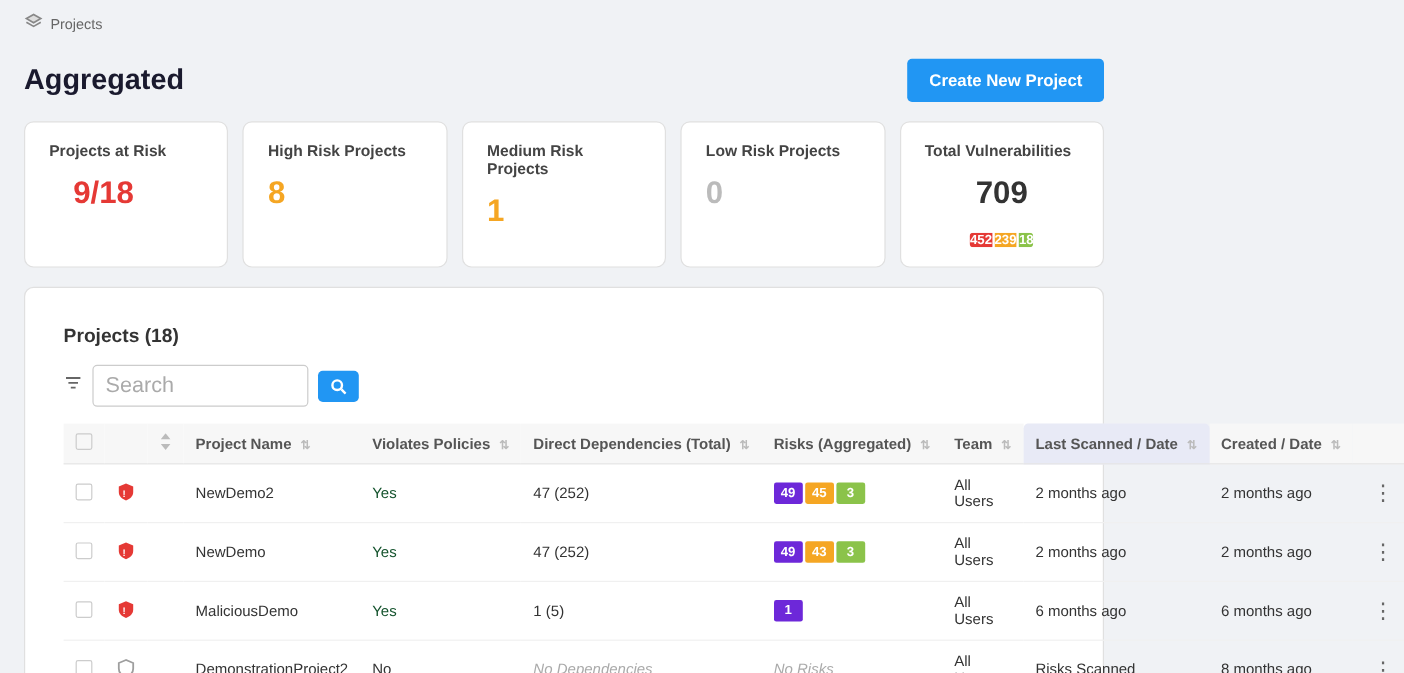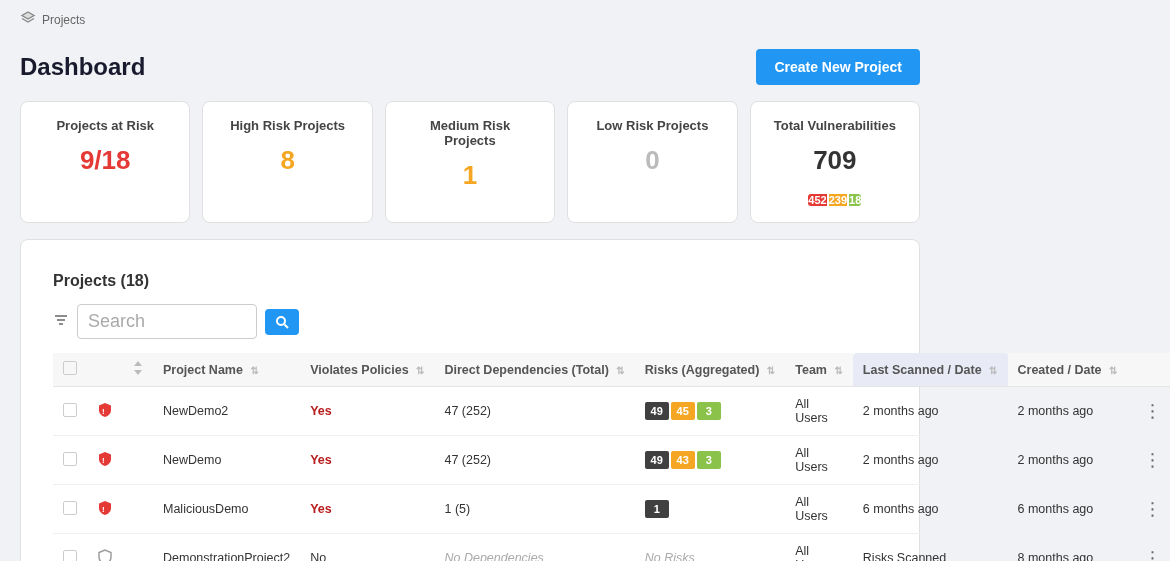--- a/index.html
+++ b/index.html
@@ -10,25 +10,25 @@
     
     .top-nav { padding: 10px 20px; display: flex; align-items: center; }
     .breadcrumb { display: flex; align-items: center; gap: 6px; color: #666; font-size: 12px; }
     .breadcrumb-icon { width: 16px; height: 16px; }
     
     .page-header { padding: 10px 20px 16px; display: flex; align-items: center; justify-content: space-between; }
     .page-title { font-size: 24px; font-weight: 700; color: #1a1a2e; }
     .create-btn { background: #2196f3; color: #fff; border: none; border-radius: 4px; padding: 10px 18px; font-size: 14px; font-weight: 600; cursor: pointer; }
     
     
-    .summary-cards { display: flex; gap: 12px; padding: 0 20px 16px; text-align: center; }
+    .summary-cards { display: flex; gap: 12px; padding: 0 20px 16px; }
     .card { background: #fff; border: 1px solid #e0e0e0; border-radius: 8px; padding: 16px 20px; flex: 1; }
     .card-title { font-size: 13px; font-weight: 600; color: #444; margin-bottom: 12px; }
     .card-value { font-size: 26px; font-weight: 700; }
-    .card-value.red { color: #e53935; }
+    .card-value.red { color: #e53935; margin-left: 20px; }
     .card-value.orange { color: #f5a623; }
     .card-value.gray { color: #bbb; }
     .card-value.dark { color: #333; }
     
     .vuln-bar { display: flex; height: 20px; border-radius: 3px; overflow: hidden; margin-top: 8px; gap: 2px; }
     .vuln-segment { display: flex; align-items: center; justify-content: center; color: #fff; font-size: 11px; font-weight: 600; }
     .vuln-segment.critical { background: #e53935; }
     .vuln-segment.medium { background: #f5a623; }
     .vuln-segment.low { background: #8bc34a; }
     
@@ -48,28 +48,28 @@
     th { padding: 8px 10px; text-align: left; font-weight: 600; color: #555; border-bottom: 1px solid #e5e5e5; white-space: nowrap; vertical-align: middle; }
     th .sort-icon { color: #bbb; font-size: 10px; margin-left: 4px; }
     td { padding: 10px 10px; border-bottom: 1px solid #f0f0f0; vertical-align: middle; }
     tr:last-child td { border-bottom: none; }
     
     .checkbox { width: 14px; height: 14px; border: 1px solid #ccc; border-radius: 2px; display: inline-block; }
     
     .shield-icon { color: #e53935; font-size: 14px; }
     .shield-outline { color: #9e9e9e; font-size: 14px; }
     
-    .yes-text { color: #b91c1c; font-weight: 700; }
+    .yes-text { color: #14532d; font-weight: 400; }
     .no-text { color: #333; }
     .no-deps { color: #aaa; font-style: italic; }
     .no-risks { color: #aaa; font-style: italic; }
     
     .risk-bar { display: flex; height: 18px; gap: 2px; align-items: center; }
     .risk-seg { display: flex; align-items: center; justify-content: center; color: #fff; font-size: 11px; font-weight: 600; height: 18px; border-radius: 2px; min-width: 24px; padding: 0 4px; }
-    .risk-seg.high { background: #404040; }
+    .risk-seg.high { background: #6d28d9; }
     .risk-seg.medium { background: #f5a623; }
     .risk-seg.low { background: #8bc34a; color: #fff; }
     
     .dots-btn { background: none; border: none; cursor: pointer; color: #666; font-size: 18px; padding: 2px 6px; }
     
     .col-check { width: 30px; }
     .col-icon { width: 30px; }
     .col-sort { width: 20px; }
   </style>
 </head>
@@ -83,21 +83,21 @@
         <svg class="breadcrumb-icon" viewBox="0 0 16 16" fill="none" stroke="#666" stroke-width="1.4">
           <polygon points="8,2 14,5.5 8,9 2,5.5" fill="#ddd" stroke="#888"></polygon>
           <polyline points="2,8.5 8,12 14,8.5" stroke="#888"></polyline>
         </svg>
       </span>
       <span>Projects</span>
     </div>
   </div>
 
   <div class="page-header">
-    <h1 class="page-title">Dashboard</h1>
+    <h1 class="page-title">Aggregated</h1>
     <button class="create-btn">Create New Project</button>
   </div>
 
   <div class="summary-cards">
 
     <div class="card">
       <div class="card-title">Projects at Risk</div>
       <div class="card-value red">9/18</div>
     </div>
 

